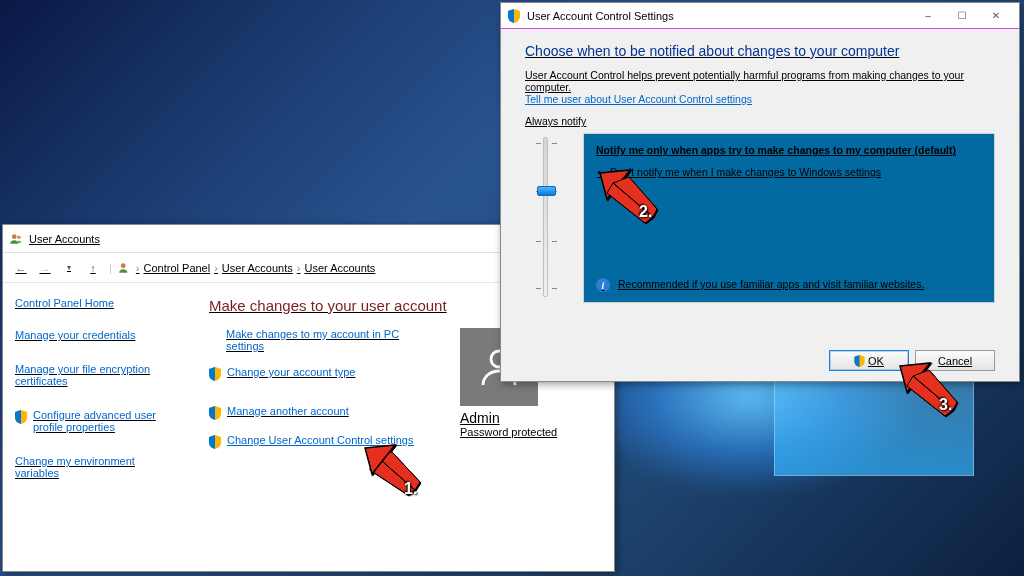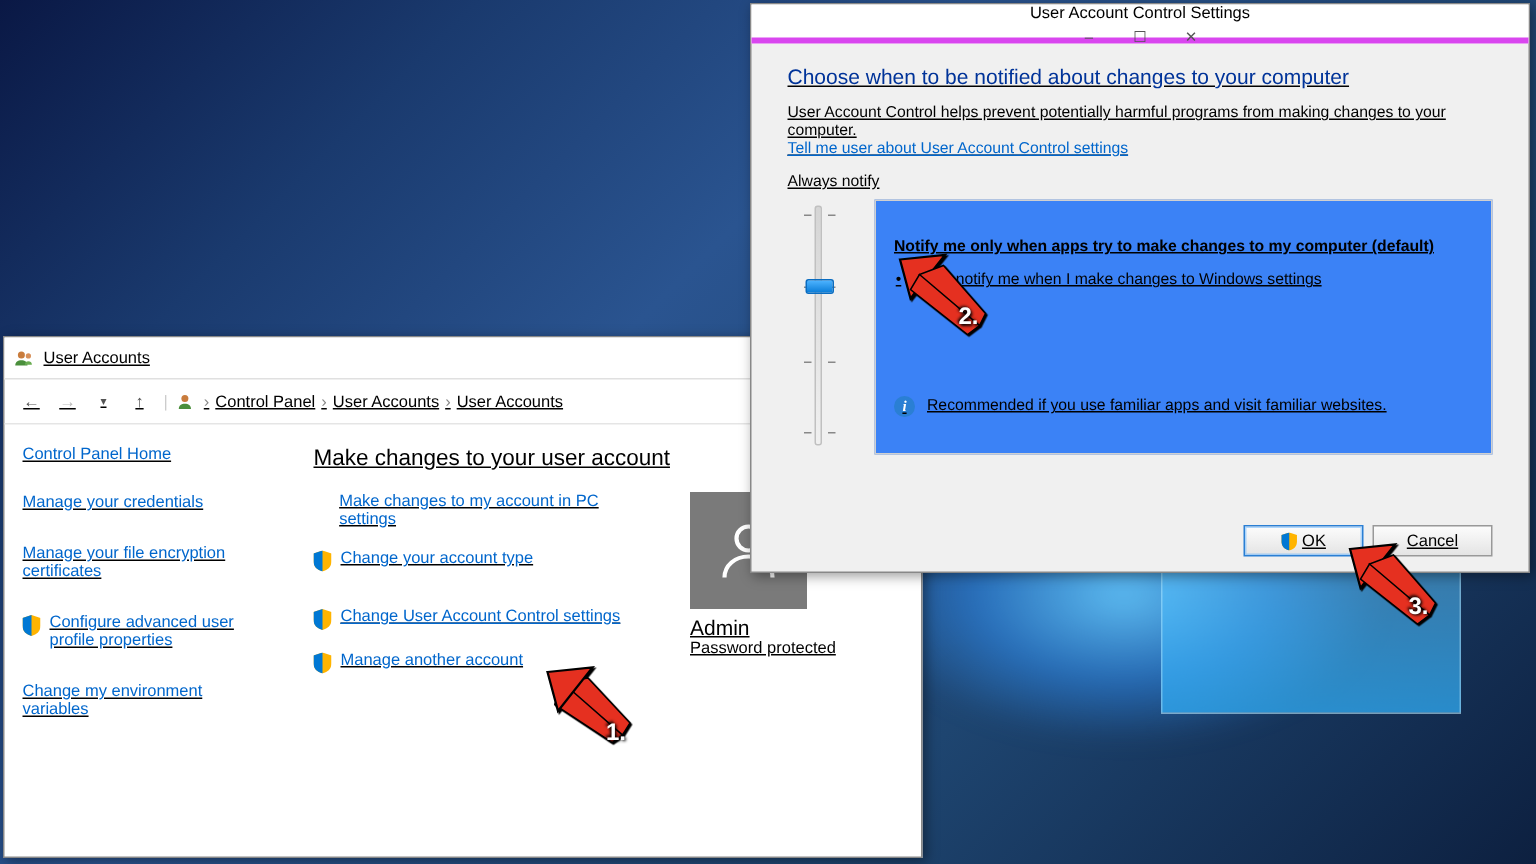--- a/index.html
+++ b/index.html
@@ -23,48 +23,48 @@
 .breadcrumb .crumb { color: #000; }
 .breadcrumb .sep { color: #888; }
 .cp-nav-right { display: flex; align-items: center; gap: 6px; }
 .cp-body { display: flex; height: calc(100% - 58px); }
 .cp-sidebar { width: 190px; padding: 14px 12px; }
 .cp-sidebar a { display: block; color: #0066cc; font-size: 11px; margin-bottom: 12px; text-decoration: none; }
 .cp-sidebar a.home { text-decoration: none; }
 .cp-sidebar .sb-item { display: flex; align-items: flex-start; gap: 6px; margin-bottom: 10px; }
 .shield-icon-sm { width: 12px; height: 14px; flex-shrink: 0; margin-top: 1px; }
 .cp-main { flex: 1; padding: 14px 16px; }
-.cp-main-heading { color: #000000; font-size: 15px; font-weight: 400; margin-bottom: 14px; }
+.cp-main-heading { color: #7f1d1d; font-size: 15px; font-weight: 400; margin-bottom: 14px; }
 .main-content-row { display: flex; gap: 36px; }
 .main-links { width: 215px; }
 .main-links .ml-item { display: flex; align-items: flex-start; gap: 6px; margin-bottom: 14px; }
 .main-links a { color: #0066cc; font-size: 11px; text-decoration: none; }
 .main-links a.underline { text-decoration: underline; }
 .avatar-col { }
 .avatar { width: 78px; height: 78px; background: #7a7a7a; display: flex; align-items: center; justify-content: center; }
 .avatar svg { width: 48px; height: 48px; }
 .acc-name { font-size: 14px; margin-top: 4px; }
 .acc-pwd { font-size: 11px; color: #000; }
 
 
 .uac-window { left: 500px; top: 2px; width: 520px; height: 380px; background: #f0f0f0; }
-.uac-titlebar { height: 26px; background: #fff; border-bottom: 4px solid #d946ef; display: flex; align-items: center; padding: 0 6px; flex-direction: column; }
+.uac-titlebar { height: 26px; background: #fff; border-bottom: 1px solid #d946ef; display: flex; align-items: center; padding: 0 6px; }
 .uac-title-text { font-size: 11px; flex: 1; }
 .uac-body { padding: 14px 24px 10px 24px; height: calc(100% - 26px); display: flex; flex-direction: column; text-decoration: underline; }
 .uac-heading { color: #003399; font-size: 14px; font-weight: 400; margin-bottom: 10px; }
 .uac-desc { font-size: 10.5px; }
 .uac-learn { color: #0066cc; font-size: 10.5px; text-decoration: underline; display: inline-block; margin-bottom: 10px; }
 .uac-label-top { font-size: 10.5px; margin-bottom: 6px; }
 .uac-slider-area { display: flex; gap: 18px; align-items: flex-start; }
 .slider-col { width: 40px; display: flex; flex-direction: column; align-items: center; padding-top: 4px; }
 .slider-track { width: 5px; height: 160px; background: linear-gradient(180deg, #d5d5d5, #f0f0f0); border: 1px solid #c0c0c0; border-radius: 2px; position: relative; }
 .slider-tick { position: absolute; left: -8px; width: 21px; height: 1px; display: flex; justify-content: space-between; }
 .slider-tick::before, .slider-tick::after { content: ''; width: 5px; height: 1px; background: #888; }
 .slider-thumb { position: absolute; left: -7px; width: 19px; height: 10px; background: linear-gradient(180deg, #4db3ff, #0a7dd8); border: 1px solid #0a6cc0; border-radius: 2px; }
-.uac-info-box { flex: 1; border: 1px solid #d0d0d0; background: #3b82f6; padding: 24px 12px; font-size: 10.5px; min-height: 170px; display: flex; flex-direction: column; }
+.uac-info-box { flex: 1; border: 1px solid #d0d0d0; background: #0369a1; padding: 10px 12px; font-size: 10.5px; min-height: 170px; display: flex; flex-direction: column; }
 .uac-info-title { font-weight: bold; margin-bottom: 10px; }
 .uac-info-item { display: flex; gap: 8px; margin-bottom: 8px; }
 .uac-info-item .dot { width: 6px; text-align: center; }
 .uac-info-rec { display: flex; gap: 8px; margin-top: auto; }
 .info-icon { width: 14px; height: 14px; border-radius: 50%; background: #2a7fd4; color: #fff; font-size: 10px; font-weight: bold; display: flex; align-items: center; justify-content: center; flex-shrink: 0; font-style: italic; font-family: Georgia, serif; }
 .uac-label-bottom { font-size: 10.5px; margin-top: 4px; }
 .uac-buttons { margin-top: auto; display: flex; justify-content: flex-end; gap: 6px; padding-top: 10px; }
 .uac-buttons button { width: 80px; height: 21px; font-size: 11px; background: linear-gradient(180deg, #fcfcfc, #e4e4e4); border: 1px solid #999; cursor: default; display: flex; align-items: center; justify-content: center; gap: 3px; }
 .uac-buttons button.primary { border: 1px solid #2a7fd4; box-shadow: inset 0 0 0 1px rgba(100,180,255,0.5); }
 
@@ -151,28 +151,28 @@
                 <path d="M6 0L0 2v5c0 4 2.5 6 6 7V0z" fill="#0078d4"></path>
               </svg>
             <a>Change your account type</a>
           </div>
           <div style="height:10px"></div>
           <div class="ml-item">
             <svg class="shield-icon-sm" viewBox="0 0 12 14">
                 <path d="M6 0L0 2v5c0 4 2.5 6 6 7 3.5-1 6-3 6-7V2z" fill="#ffb400"></path>
                 <path d="M6 0L0 2v5c0 4 2.5 6 6 7V0z" fill="#0078d4"></path>
               </svg>
-            <a class="underline">Change User Account Control settings</a>
+            <a>Manage another account</a>
           </div>
           <div class="ml-item">
             <svg class="shield-icon-sm" viewBox="0 0 12 14">
                 <path d="M6 0L0 2v5c0 4 2.5 6 6 7 3.5-1 6-3 6-7V2z" fill="#ffb400"></path>
                 <path d="M6 0L0 2v5c0 4 2.5 6 6 7V0z" fill="#0078d4"></path>
               </svg>
-            <a>Manage another account</a>
+            <a class="underline">Change User Account Control settings</a>
           </div>
         </div>
         <div class="avatar-col">
           <div class="avatar">
             <svg viewBox="0 0 24 24" fill="none" stroke="#fff" stroke-width="1.4">
                 <circle cx="12" cy="8" r="4"></circle>
                 <path d="M4 21c0-4 3.5-7 8-7s8 3 8 7"></path>
               </svg>
           </div>
           <div class="acc-name">Admin</div>

